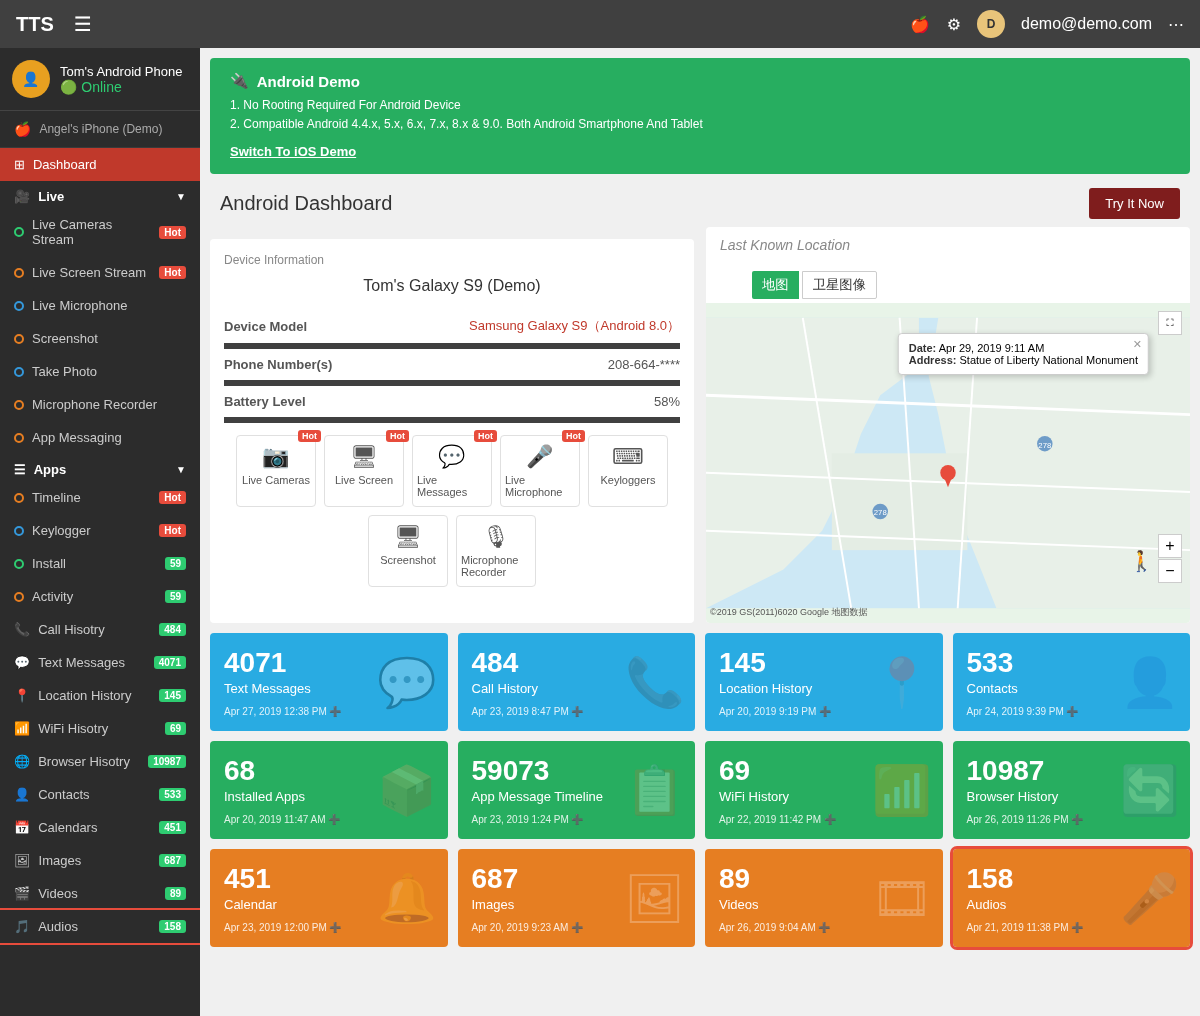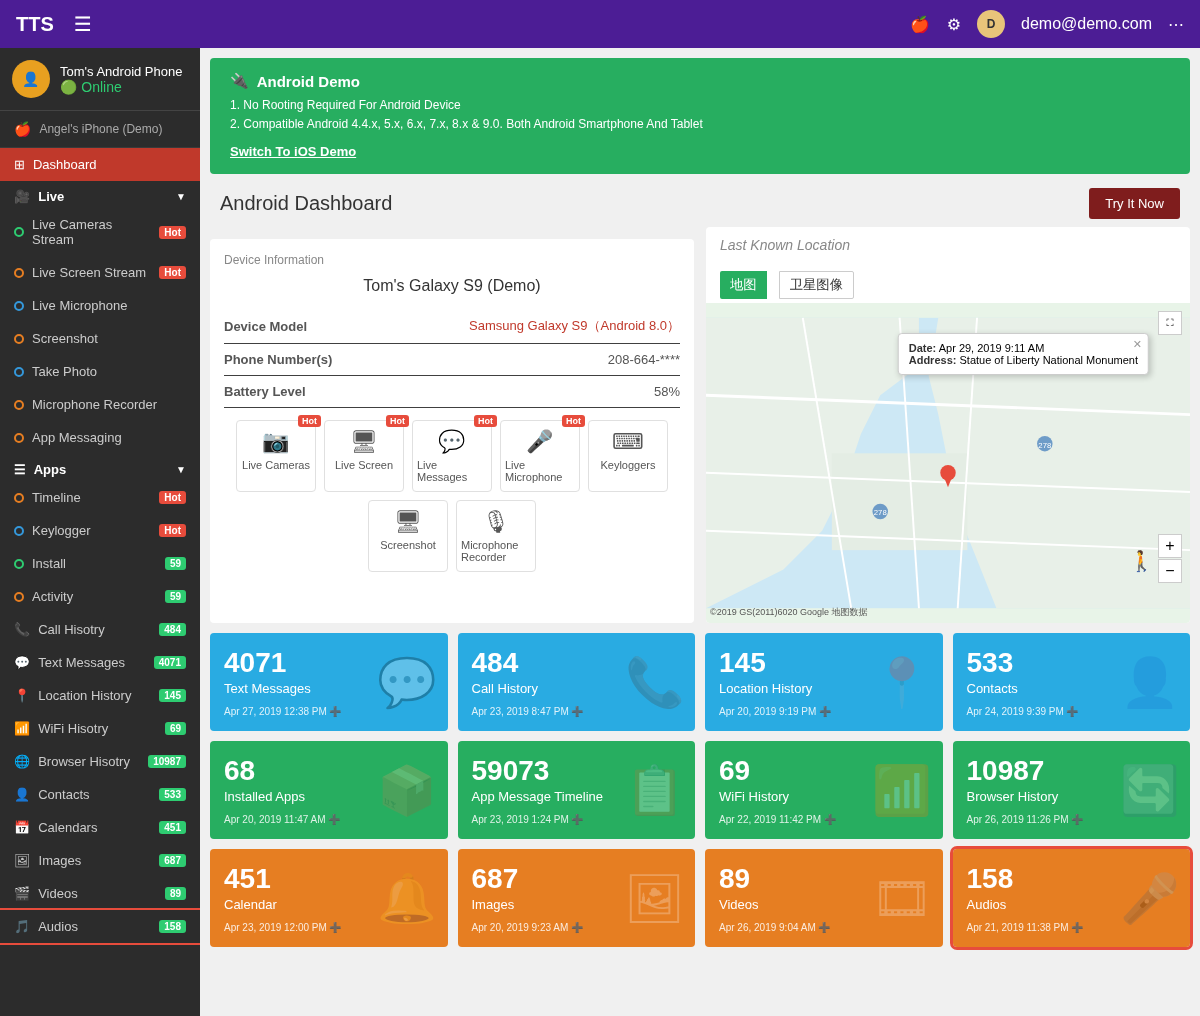--- a/index.html
+++ b/index.html
@@ -1,20 +1,20 @@
 <!DOCTYPE html>
 <html><head>
   <meta charset="utf-8">
   <style>
     * { box-sizing: border-box; margin: 0; padding: 0; }
     body { font-family: Arial, sans-serif; background: #f4f4f4; display: flex; flex-direction: column; height: 100vh; overflow: hidden; }
 
     
     .top-nav {
-      background: #4c1d95;
+      background: #404040;
       color: white;
       height: 48px;
       display: flex;
       align-items: center;
       padding: 0 16px;
       flex-shrink: 0;
       z-index: 100;
     }
     .top-nav .brand { font-size: 20px; font-weight: bold; margin-right: 20px; }
     .top-nav .hamburger { font-size: 20px; cursor: pointer; margin-right: auto; }
@@ -102,21 +102,21 @@
     .dashboard-title { font-size: 20px; font-weight: normal; color: #333; }
     .try-it-now-btn { background: #7f1d1d; color: white; border: none; padding: 8px 16px; border-radius: 3px; cursor: pointer; font-size: 13px; }
 
     
     .main-grid { display: grid; grid-template-columns: 1fr 1fr; gap: 12px; padding: 0 10px 10px; }
 
     
     .panel { background: white; border-radius: 4px; padding: 14px; margin-top: 12px; }
     .panel-title { color: #888; font-size: 12px; margin-bottom: 10px; }
     .device-name-center { text-align: center; font-size: 16px; color: #333; margin: 8px 0 14px; }
-    .info-row { display: flex; justify-content: space-between; align-items: center; padding: 8px 0; border-bottom: 1px solid #404040; font-size: 13px; }
+    .info-row { display: flex; justify-content: space-between; align-items: center; padding: 8px 0; border-bottom: 6px solid #404040; font-size: 13px; }
     .info-row:last-child { border-bottom: none; }
     .info-label { color: #555; font-weight: bold; }
     .info-value { color: #555; }
     .info-value a { color: #c0392b; text-decoration: none; }
 
     
     .icon-grid { display: flex; flex-wrap: wrap; gap: 8px; margin-top: 12px; justify-content: center; }
     .icon-cell {
       display: flex; flex-direction: column; align-items: center; gap: 4px;
       width: 80px; padding: 8px 4px;
@@ -382,21 +382,21 @@
           </div>
           <div class="icon-cell">
             <span class="cell-icon">🎙</span>
             <span>Microphone Recorder</span>
           </div>
         </div>
       </div>
 
       <div class="map-panel">
         <div class="panel-title">Last Known Location</div>
-        <div style="display:flex;gap:12px;padding:8px 14px 4px;font-size:12px;">
+        <div style="display:flex;gap:3px;padding:8px 14px 4px;font-size:12px;margin-left:32px;">
           <button style="background:#27ae60;color:white;border:none;padding:4px 10px;cursor:pointer;border-radius:2px 0 0 2px;">地图</button>
           <button style="background:white;color:#333;border:1px solid #ccc;padding:4px 10px;cursor:pointer;border-radius:0 2px 2px 0;">卫星图像</button>
         </div>
         <div class="map-container">
           
           <svg class="map-svg-bg" viewBox="0 0 500 300" xmlns="http://www.w3.org/2000/svg">
 
             <rect width="500" height="300" fill="#cde8f5"></rect>
 
             <polygon points="0,0 220,0 220,50 180,80 160,120 140,180 120,220 80,260 0,300" fill="#e8f0e8"></polygon>

